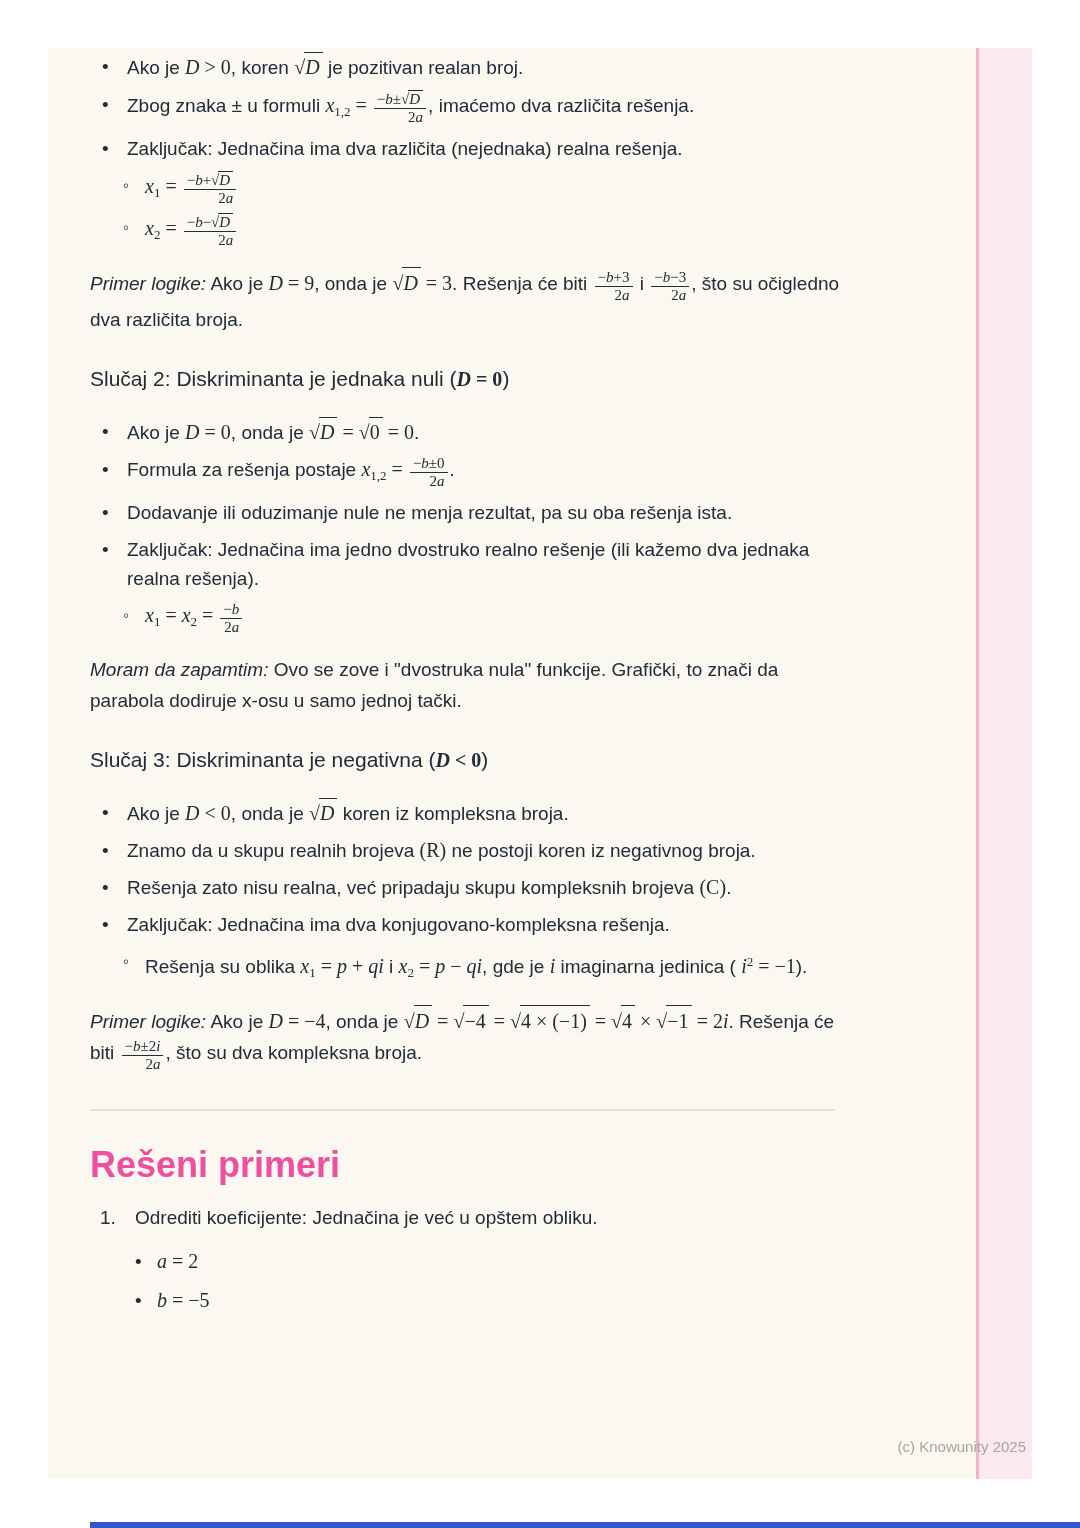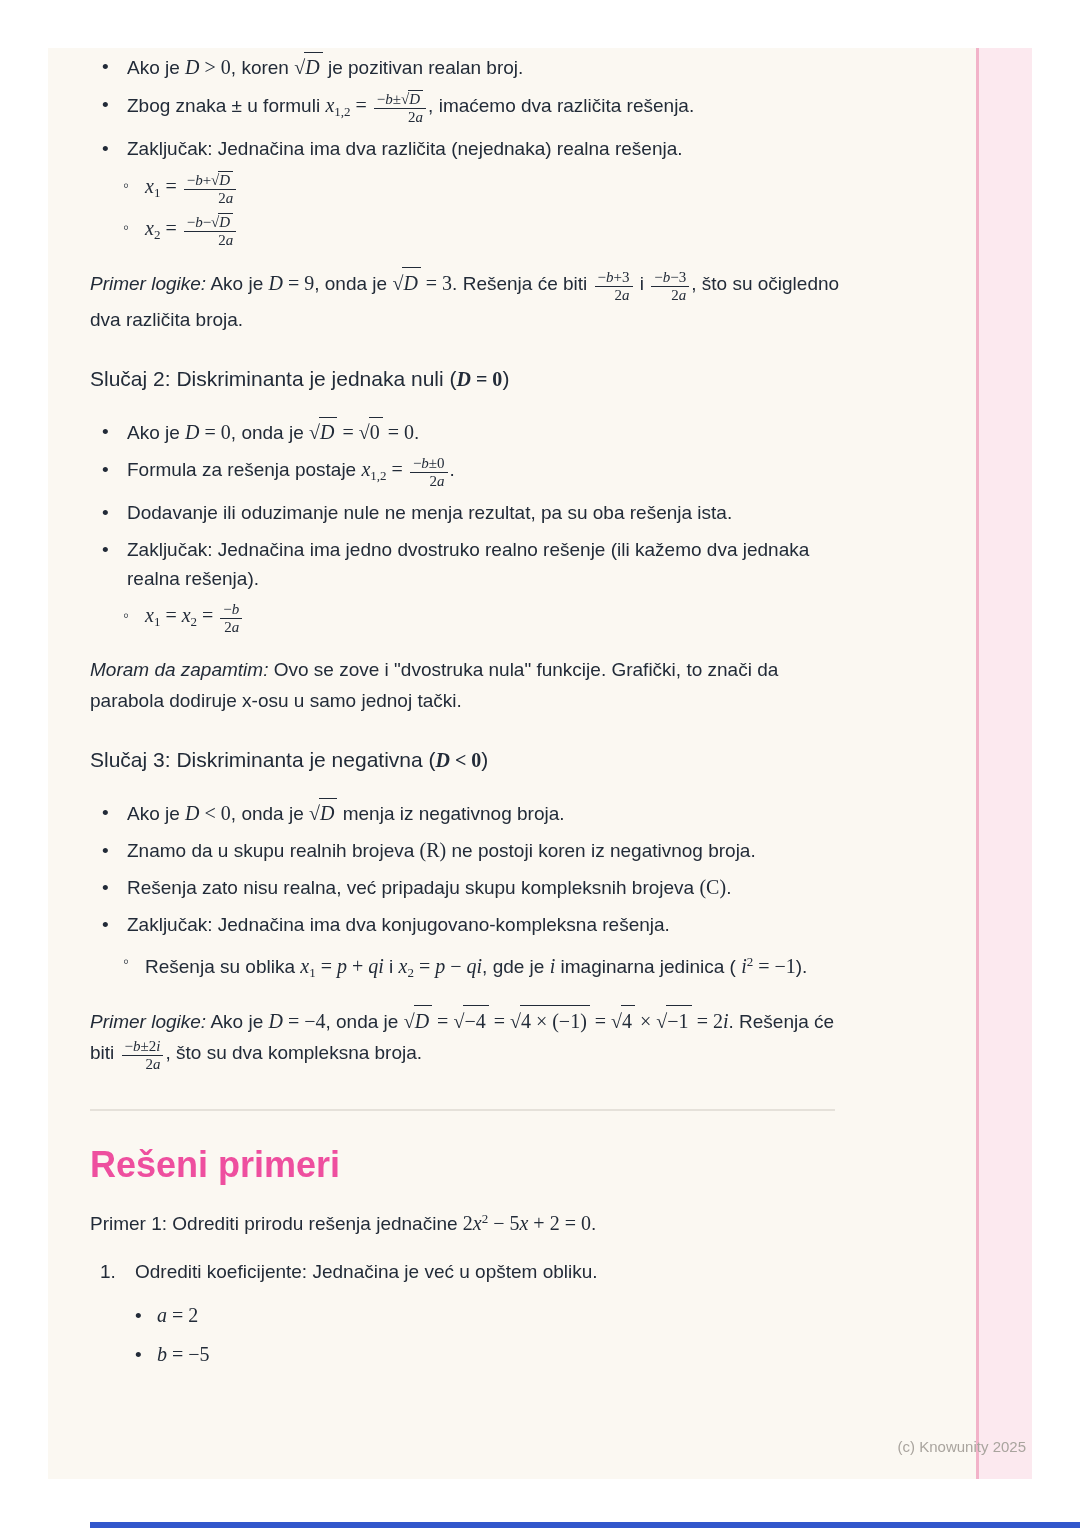--- a/index.html
+++ b/index.html
@@ -122,21 +122,21 @@
             <span class="marker circle">◦</span>
             <span class="li-body"><span class="math"><span class="mi">x</span><span class="msub"><span class="mo">1</span></span><span class="mo"> = </span><span class="mi">x</span><span class="msub"><span class="mo">2</span></span><span class="mo"> = </span></span><span class="frac"><span class="num"><span class="mo">−</span><span class="mi">b</span></span><span class="den"><span class="mo">2</span><span class="mi">a</span></span></span></span>
           </div>
         </div>
       </div>
       <p class="para"><span class="ital">Moram da zapamtim:</span><span class="txt"> Ovo se zove i "dvostruka nula" funkcije. Grafički, to znači da parabola dodiruje x-osu u samo jednoj tački.</span></p>
       <h3 class="h3"><span class="bold">Slučaj 3: Diskriminanta je negativna (</span><span class="math"><span class="mi">D</span><span class="mo"> &lt; 0</span></span><span class="bold">)</span></h3>
       <div class="bullets">
         <div class="li">
           <span class="marker disc">•</span>
-          <span class="li-body"><span class="txt">Ako je </span><span class="math"><span class="mi">D</span><span class="mo"> &lt; 0</span></span><span class="txt">, onda je </span><span class="math"><span class="sqrt"><span class="rsign">√</span><span class="rad"><span class="mi">D</span></span></span></span><span class="txt"> menja iz negativnog broja.</span></span>
+          <span class="li-body"><span class="txt">Ako je </span><span class="math"><span class="mi">D</span><span class="mo"> &lt; 0</span></span><span class="txt">, onda je </span><span class="math"><span class="sqrt"><span class="rsign">√</span><span class="rad"><span class="mi">D</span></span></span></span><span class="txt"> koren iz kompleksna broja.</span></span>
         </div>
         <div class="li">
           <span class="marker disc">•</span>
           <span class="li-body"><span class="txt">Znamo da u skupu realnih brojeva </span><span class="mrm">(R)</span><span class="txt"> ne postoji koren iz negativnog broja.</span></span>
         </div>
         <div class="li">
           <span class="marker disc">•</span>
           <span class="li-body"><span class="txt">Rešenja zato nisu realna, već pripadaju skupu </span><span class="bold">kompleksnih brojeva</span><span class="txt"> </span><span class="mrm">(C)</span><span class="txt">.</span></span>
         </div>
         <div class="li">
@@ -146,21 +146,20 @@
         <div class="sublist">
           <div class="li sub">
             <span class="marker circle">◦</span>
             <span class="li-body"><span class="txt">Rešenja su oblika </span><span class="math"><span class="mi">x</span><span class="msub"><span class="mo">1</span></span><span class="mo"> = </span><span class="mi">p</span><span class="mo"> + </span><span class="mi">qi</span></span><span class="txt"> i </span><span class="math"><span class="mi">x</span><span class="msub"><span class="mo">2</span></span><span class="mo"> = </span><span class="mi">p</span><span class="mo"> − </span><span class="mi">qi</span></span><span class="txt">, gde je </span><span class="math"><span class="mi">i</span></span><span class="txt"> imaginarna jedinica ( </span><span class="math"><span class="mi">i</span><span class="msup"><span class="mo">2</span></span><span class="mo"> = −1</span></span><span class="txt">).</span></span>
           </div>
         </div>
       </div>
       <p class="para"><span class="ital">Primer logike:</span><span class="txt"> Ako je </span><span class="math"><span class="mi">D</span><span class="mo"> = −4</span></span><span class="txt">, onda je </span><span class="math"><span class="sqrt"><span class="rsign">√</span><span class="rad"><span class="mi">D</span></span></span><span class="mo"> = </span><span class="sqrt"><span class="rsign">√</span><span class="rad"><span class="mo">−4</span></span></span><span class="mo"> = </span><span class="sqrt"><span class="rsign">√</span><span class="rad"><span class="mo">4 × (−1)</span></span></span><span class="mo"> = </span><span class="sqrt"><span class="rsign">√</span><span class="rad"><span class="mo">4</span></span></span><span class="mo"> × </span><span class="sqrt"><span class="rsign">√</span><span class="rad"><span class="mo">−1</span></span></span><span class="mo"> = 2</span><span class="mi">i</span></span><span class="txt">. Rešenja će biti </span><span class="frac"><span class="num"><span class="mo">−</span><span class="mi">b</span><span class="mo">±2</span><span class="mi">i</span></span><span class="den"><span class="mo">2</span><span class="mi">a</span></span></span><span class="txt">, što su dva kompleksna broja.</span></p>
       <div class="divider"></div>
       <h2 class="h2">Rešeni primeri</h2>
-      <p class="para"><span class="bold">Primer 1: Odrediti prirodu rešenja jednačine </span><span class="math"><span class="mo">2</span><span class="mi">x</span><span class="msup"><span class="mo">2</span></span><span class="mo"> − 5</span><span class="mi">x</span><span class="mo"> + 2 = 0</span></span><span class="bold">.</span></p>
       <div class="olrow">
         <span class="olnum">1.</span>
         <span class="li-body"><span class="bold">Odrediti koeficijente:</span><span class="txt"> Jednačina je već u opštem obliku.</span></span>
       </div>
       <div class="olbullets">
         <div class="li">
           <span class="marker disc">•</span>
           <span class="li-body"><span class="math"><span class="mi">a</span><span class="mo"> = 2</span></span></span>
         </div>
         <div class="li">

